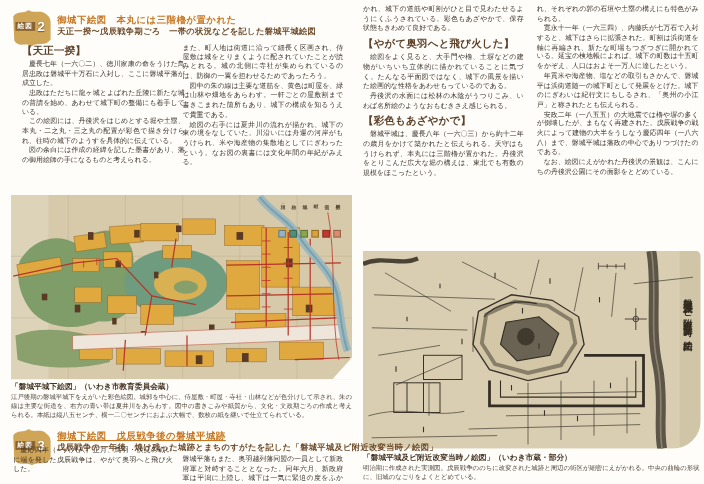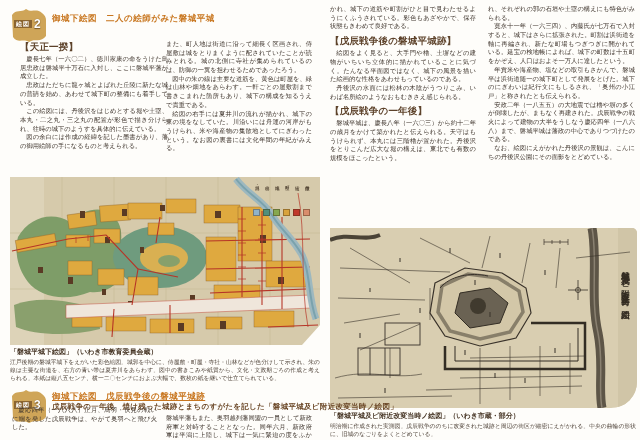--- a/index.html
+++ b/index.html
@@ -55,42 +55,43 @@
 
   <div class="badge" style="left:10px;top:6px;">
     <svg width="38" height="40" viewBox="0 0 38 40">
       <path d="M2,9 C6,3 11,7 16,3 C21,7 27,2 32,7 C35,9 36,12 36,14 L36,30 C31,37 25,32 19,36 C13,32 8,38 3,31 Z" fill="#cfa558"></path>
     </svg>
     <div class="lbl">
       <span class="word">絵図</span>
       <span class="num">2</span>
     </div>
   </div>
-  <div class="sec-title1" style="left:52px;top:13px;">御城下絵図　二人の絵師がみた磐城平城</div>
+  <div class="sec-title1" style="left:52px;top:13px;">御城下絵図　本丸には三階櫓が置かれた</div>
+  <div class="sec-title2" style="left:52px;top:24px;">天正一揆〜戊辰戦争期ごろ　一帯の状況などを記した磐城平城絵図</div>
 
   <div class="col" style="left:20px;top:40px;width:148px;height:134px;">
     <div class="bracket-head first">【天正一揆】</div>
     <p>慶長七年（一六〇二）、徳川家康の命をうけた鳥居忠政は磐城平十万石に入封し、ここに磐城平藩が成立した。</p>
     <p>忠政はただちに龍ヶ城とよばれた丘陵に新たな城の普請を始め、あわせて城下町の整備にも着手している。</p>
     <p>この絵図には、丹後沢をはじめとする堀や土塁、本丸・二之丸・三之丸の配置が彩色で描き分けられ、往時の城下のようすを具体的に伝えている。</p>
     <p>図の余白には作成の経緯を記した墨書があり、藩の御用絵師の手になるものと考えられる。</p>
   </div>
 
   <div class="col" style="left:166px;top:40px;width:146px;height:134px;">
     <p class="noindent">また、町人地は街道に沿って細長く区画され、侍屋敷は城をとりまくように配されていたことが読みとれる。城の北側に寺社が集められているのは、防御の一翼を担わせるためであったろう。</p>
     <p>図中の朱の線は主要な道筋を、黄色は町屋を、緑は山林や畑地をあらわす。一軒ごとの屋敷割まで書きこまれた箇所もあり、城下の構成を知るうえで貴重である。</p>
     <p>絵図の右手には夏井川の流れが描かれ、城下の東の境をなしていた。川沿いには舟運の河岸がもうけられ、米や海産物の集散地としてにぎわったという。なお図の裏書には文化年間の年紀がみえる。</p>
   </div>
 
   <div class="col" style="left:330px;top:5px;width:146px;height:220px;">
     <p class="noindent">かれ、城下の道筋や町割がひと目で見わたせるようにくふうされている。彩色もあざやかで、保存状態もきわめて良好である。</p>
-    <div class="bracket-head">【戊辰戦争後の磐城平城跡】</div>
+    <div class="bracket-head">【やがて奥羽へと飛び火した】</div>
     <p>絵図をよく見ると、大手門や櫓、土塀などの建物がいちいち立体的に描かれていることに気づく。たんなる平面図ではなく、城下の風景を描いた絵画的な性格をあわせもっているのである。</p>
     <p>丹後沢の水面には松林の木陰がうつりこみ、いわば名所絵のようなおもむきさえ感じられる。</p>
-    <div class="bracket-head">【戊辰戦争の一年後】</div>
+    <div class="bracket-head">【彩色もあざやかで】</div>
     <p>磐城平城は、慶長八年（一六〇三）から約十二年の歳月をかけて築かれたと伝えられる。天守はもうけられず、本丸には三階櫓が置かれた。丹後沢をとりこんだ広大な堀の構えは、東北でも有数の規模をほこったという。</p>
   </div>
 
   <div class="col" style="left:488px;top:5px;width:147px;height:222px;">
     <p class="noindent">れ、それぞれの郭の石垣や土塁の構えにも特色がみられる。</p>
     <p>寛永十一年（一六三四）、内藤氏が七万石で入封すると、城下はさらに拡張された。町割は浜街道を軸に再編され、新たな町場もつぎつぎに開かれている。延宝の検地帳によれば、城下の町数は十五町をかぞえ、人口はおよそ一万人に達したという。</p>
     <p>年貢米や海産物、塩などの取引もさかんで、磐城平は浜街道随一の城下町として発展をとげた。城下のにぎわいは紀行文にもしるされ、「奥州の小江戸」と称されたとも伝えられる。</p>
     <p>安政二年（一八五五）の大地震では櫓や塀の多くが倒壊したが、まもなく再建された。戊辰戦争の戦火によって建物の大半をうしなう慶応四年（一八六八）まで、磐城平城は藩政の中心でありつづけたのである。</p>
     <p>なお、絵図にえがかれた丹後沢の景観は、こんにちの丹後沢公園にその面影をとどめている。</p>
   </div>

